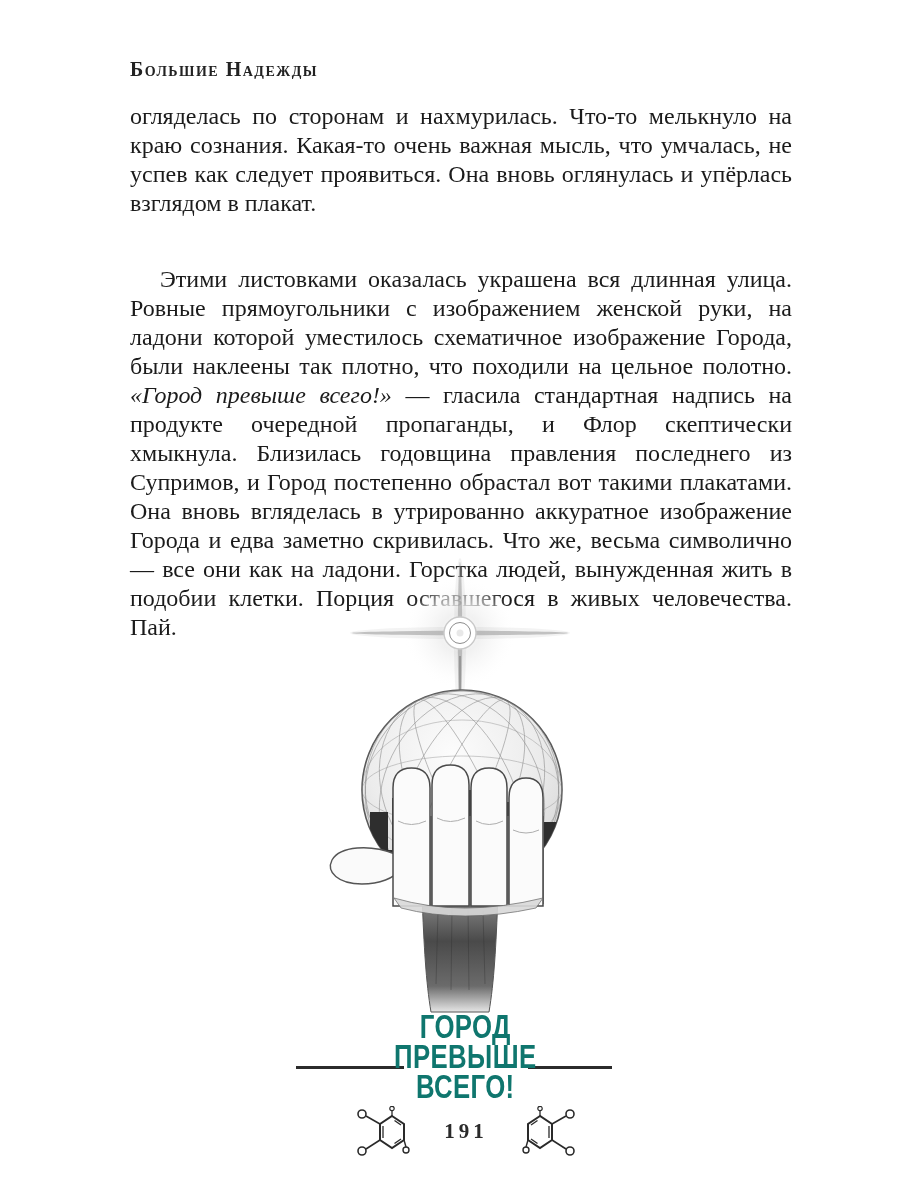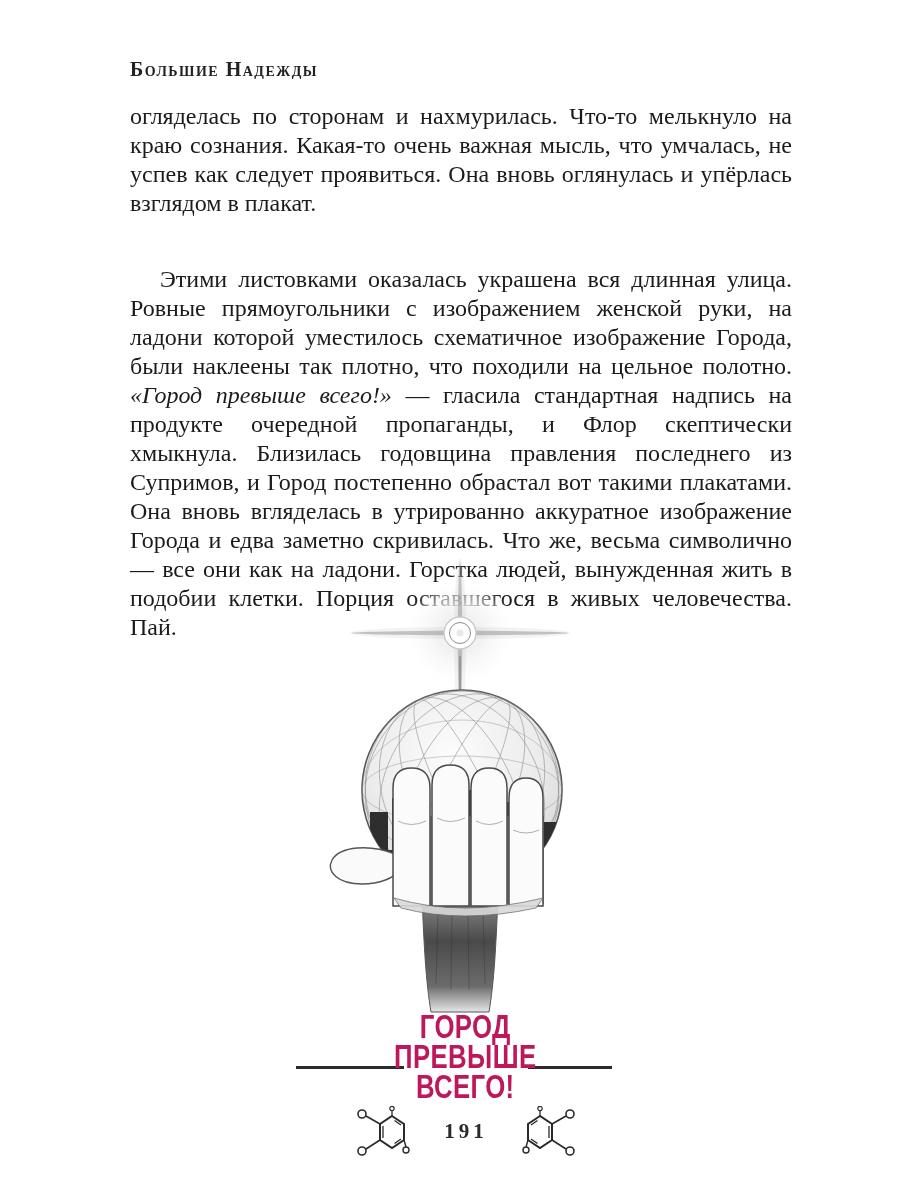--- a/index.html
+++ b/index.html
@@ -51,21 +51,21 @@
     width: 900px;
     text-align: center;
   }
   .poster-lines {
     display: inline-block;
     margin-left: 30px;
     font-family: "Liberation Sans", sans-serif;
     font-weight: bold;
     font-size: 33px;
     line-height: 30px;
-    color: #be185d;
+    color: #0f766e;
     letter-spacing: 0.5px;
   }
   .poster-lines .pline {
     transform: scaleX(0.78);
     transform-origin: center;
   }
   .rule {
     position: absolute;
     top: 54px;
     height: 3px;

